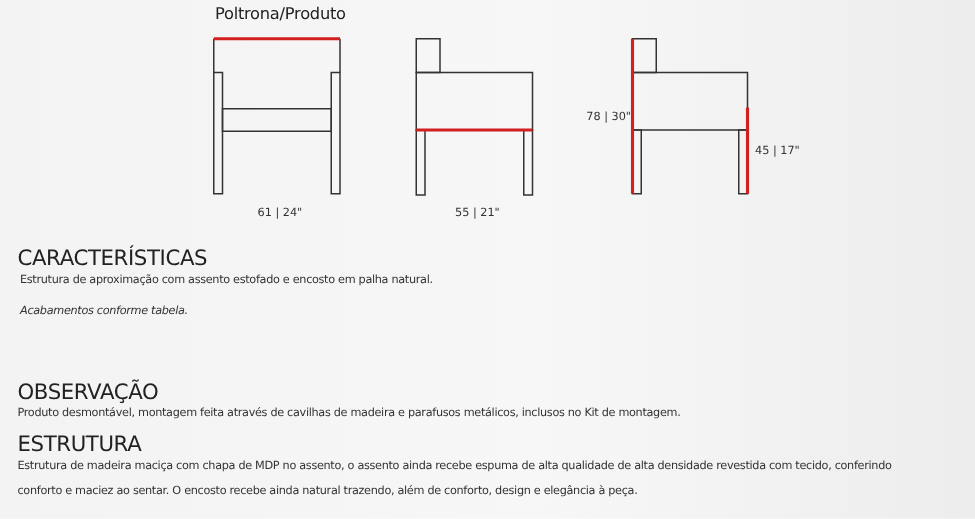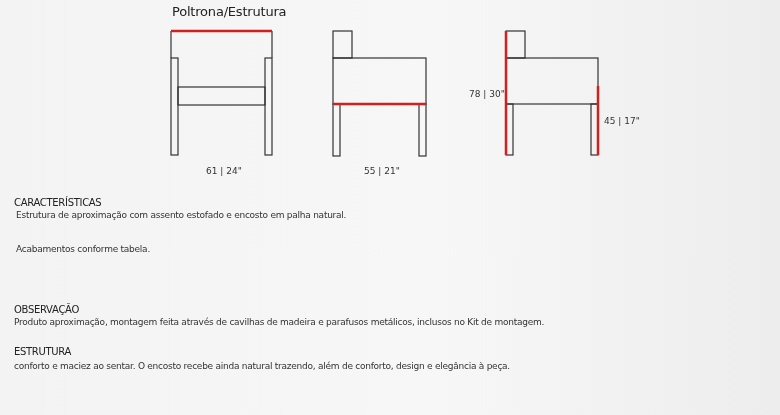--- a/index.html
+++ b/index.html
@@ -3,27 +3,27 @@
 <meta charset="utf-8">
 <style>
   html,body{margin:0;padding:0;}
   body{width:780px;height:415px;overflow:hidden;position:relative;
     background:linear-gradient(90deg,#f3f3f3 0%,#f7f7f7 55%,#ededed 100%);
     font-family:"DejaVu Sans", sans-serif;color:#333;}
   .title{position:absolute;left:172px;top:4px;font-size:13px;color:#222;letter-spacing:-0.2px;}
   svg.drawings{position:absolute;left:0;top:0;}
   .dim{position:absolute;font-size:9px;color:#333;}
   .section{position:absolute;left:14px;}
-  .h{font-size:10px;color:#222;letter-spacing:-0.3px;}
+  .h{font-size:17px;color:#222;letter-spacing:-0.3px;}
   .p{font-size:9px;color:#333;letter-spacing:-0.25px;line-height:21px;white-space:nowrap;}
 </style>
 </head>
 <body>
 
-<div class="title">Poltrona/Estrutura</div>
+<div class="title">Poltrona/Produto</div>
 
 <svg class="drawings" width="780" height="180">
   <g fill="none" stroke="#333" stroke-width="1.2">
     <line x1="171" y1="31" x2="171" y2="58"></line>
     <line x1="272" y1="31" x2="272" y2="58"></line>
     <rect x="171" y="58" width="7" height="97"></rect>
     <rect x="265" y="58" width="7" height="97"></rect>
     <rect x="178" y="87" width="87" height="18"></rect>
     <line x1="171" y1="31" x2="272" y2="31" stroke="#d21f1f" stroke-width="2.5"></line>
   </g>
@@ -47,22 +47,23 @@
 <div class="dim" style="left:206px;top:166px;">61 | 24"</div>
 <div class="dim" style="left:364px;top:166px;">55 | 21"</div>
 <div class="dim" style="left:469px;top:89px;">78 | 30"</div>
 <div class="dim" style="left:604px;top:116px;">45 | 17"</div>
 
 <div class="section" style="top:197px;">
   <div class="h">CARACTERÍSTICAS</div>
   <div class="p" style="margin-left:2px;margin-top:-3px;">Estrutura de aproximação com assento estofado e encosto em palha natural.</div>
 </div>
 <div class="section" style="top:242px;">
-  <div class="p" style="margin-left:2px;margin-top:-3px;">Acabamentos conforme tabela.</div>
+  <div class="p" style="margin-left:2px;margin-top:-3px;font-style:italic;">Acabamentos conforme tabela.</div>
 </div>
 <div class="section" style="top:304px;">
   <div class="h">OBSERVAÇÃO</div>
-  <div class="p" style="margin-top:-3px;">Produto aproximação, montagem feita através de cavilhas de madeira e parafusos metálicos, inclusos no Kit de montagem.</div>
+  <div class="p" style="margin-top:-3px;">Produto desmontável, montagem feita através de cavilhas de madeira e parafusos metálicos, inclusos no Kit de montagem.</div>
 </div>
 <div class="section" style="top:346px;">
   <div class="h">ESTRUTURA</div>
+  <div class="p" style="margin-top:-3px;">Estrutura de madeira maciça com chapa de MDP no assento, o assento ainda recebe espuma de alta qualidade de alta densidade revestida com tecido, conferindo</div>
   <div class="p" style="margin-top:-1px;">conforto e maciez ao sentar. O encosto recebe ainda natural trazendo, além de conforto, design e elegância à peça.</div>
 </div>
 
 </body></html>

